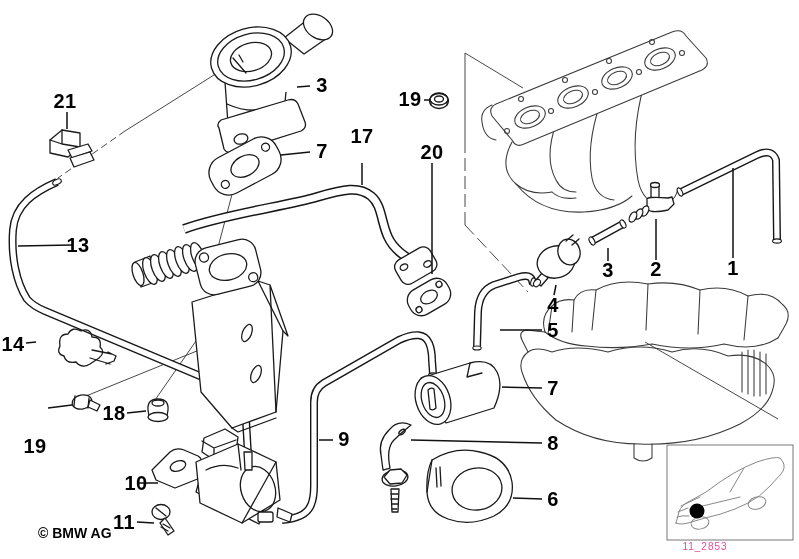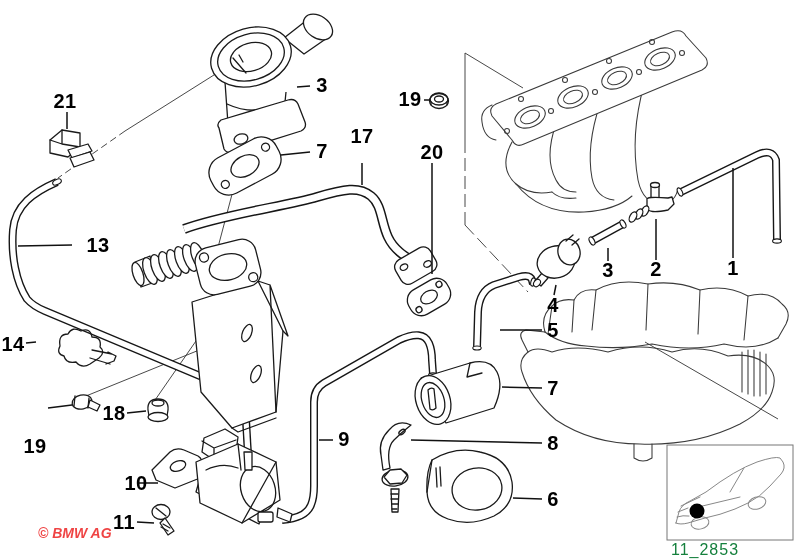--- a/index.html
+++ b/index.html
@@ -14,23 +14,23 @@
   .hose-i{fill:none;stroke:#fff;stroke-width:5.2;stroke-linecap:butt;stroke-linejoin:round;}
   .pipe-o{fill:none;stroke:#161616;stroke-width:10;stroke-linecap:butt;stroke-linejoin:round;}
   .pipe-i{fill:none;stroke:#fff;stroke-width:7;stroke-linecap:butt;stroke-linejoin:round;}
   .thin{fill:none;stroke:#333;stroke-width:0.9;}
   .dash{fill:none;stroke:#333;stroke-width:0.9;stroke-dasharray:7 4;}
   .ldash{fill:none;stroke:#333;stroke-width:0.9;stroke-dasharray:13 5;}
   .leader{stroke:#111;stroke-width:1.5;}
   .ring{fill:#fff;stroke:#161616;stroke-width:1.1;}
   .callout{position:absolute;transform:translate(-50%,-50%);font-weight:bold;
            font-size:20px;color:#000;letter-spacing:0.5px;cursor:pointer;line-height:1;}
-  #copyright{position:absolute;left:38px;top:525px;font-size:14px;font-weight:bold;color:#ef4444;font-style:italic;}
+  #copyright{position:absolute;left:38px;top:525px;font-size:14px;font-weight:bold;color:#000000;}
   #diagram-code{position:absolute;left:705px;top:541px;transform:translateX(-50%);
-                font-size:16px;color:#15803d;letter-spacing:1px;}
+                font-size:10px;color:#ec4899;letter-spacing:1px;}
 </style>
 </head>
 <body>
 
 <div id="stage">
 
 <svg id="art" width="799" height="559" viewBox="0 0 799 559" xmlns="http://www.w3.org/2000/svg">
   <defs>
     <path id="h13" d="M57 182 C34 192 15 205 13 230 C11 256 16 282 27 299 Q33 306 45 311 L243 394"></path>
     <path id="h13b" d="M246 420 L249 472"></path>
@@ -327,21 +327,21 @@
       <div class="callout" style="left: 608px; top: 270px;">3</div>
       <div class="callout" style="left: 553px; top: 305px;">4</div>
       <div class="callout" style="left: 553px; top: 330px;">5</div>
       <div class="callout" style="left: 553px; top: 499px;">6</div>
       <div class="callout" style="left: 553px; top: 388px;">7</div>
       <div class="callout" style="left: 553px; top: 443px;">8</div>
       <div class="callout" style="left: 344px; top: 439px;">9</div>
       <div class="callout" style="left: 136px; top: 483px;">10</div>
       <div class="callout" style="left: 124px; top: 522px;">11</div>
       <div class="callout" style="left: 410px; top: 99px;">19</div>
-      <div class="callout" style="left: 98px; top: 245px;">13</div>
+      <div class="callout" style="left: 78px; top: 245px;">13</div>
       <div class="callout" style="left: 13px; top: 344px;">14</div>
       <div class="callout" style="left: 322px; top: 85px;">3</div>
       <div class="callout" style="left: 322px; top: 151px;">7</div>
       <div class="callout" style="left: 362px; top: 136px;">17</div>
       <div class="callout" style="left: 114px; top: 413px;">18</div>
       <div class="callout" style="left: 35px; top: 409px; margin-top: 37px;">19</div>
       <div class="callout" style="left: 432px; top: 152px;">20</div>
       <div class="callout" style="left: 65px; top: 101px;">21</div>
     </div>
 

